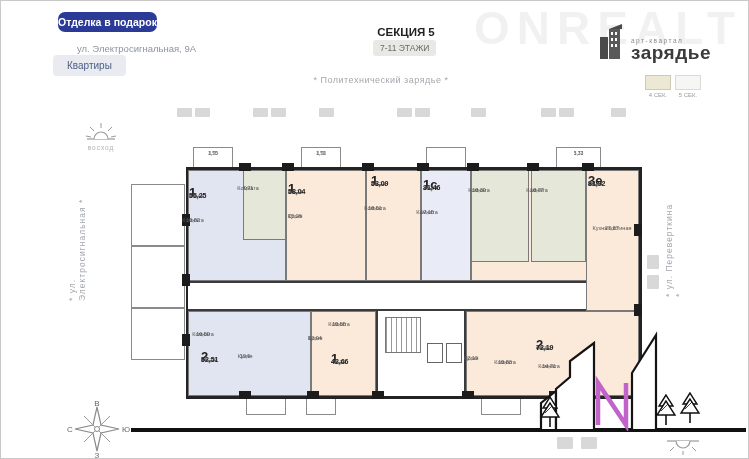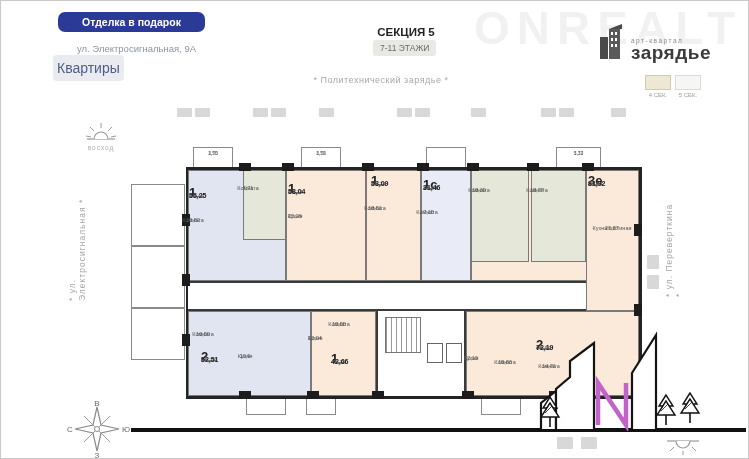--- a/index.html
+++ b/index.html
@@ -1,23 +1,23 @@
 <!DOCTYPE html>
 <html><head>
 <meta charset="utf-8">
 <style>
   html,body{margin:0;padding:0;background:#fff;font-family:"Liberation Sans",sans-serif;}
   .frame{position:relative;width:747px;height:457px;border:1px solid #c9c9c9;background:#fff;overflow:hidden;}
   .abs{position:absolute;}
   
   .watermark{right:6px;top:0;font-size:46px;font-weight:bold;letter-spacing:7px;color:#000;opacity:0.05;z-index:0;}
-  .promo-badge{left:57px;top:11px;background:#2b3a97;color:#fff;font-size:10.5px;font-weight:bold;padding:4px 24px;border-radius:7px;z-index:3;}
+  .promo-badge{left:57px;top:11px;background:#2b3a97;color:#fff;font-size:10.5px;font-weight:bold;padding:4px 0;border-radius:7px;z-index:3;}
   .title{left:76px;top:27px;font-size:13.5px;font-weight:bold;color:#23242b;z-index:2;}
   .address{left:76px;top:42px;font-size:9.5px;color:#8d93a0;}
-  .flats-btn{left:52px;top:54px;background:#e9ebf1;color:#4d5f85;font-size:14px;padding:5px 4px;border-radius:4px;border:none;cursor:pointer;}
+  .flats-btn{left:52px;top:54px;background:#e9ebf1;color:#4d5f85;font-size:10px;padding:5px 14px;border-radius:4px;border:none;cursor:pointer;}
   .section-title{left:340px;top:25px;width:130px;text-align:center;font-size:11.5px;font-weight:bold;color:#222;}
   .floors-badge{left:372px;top:39px;background:#e8e8e5;color:#6a6a6a;font-size:8.5px;padding:3px 7px;border-radius:3px;}
   .top-street{left:270px;top:74px;width:220px;text-align:center;font-size:9px;color:#a3a8ad;letter-spacing:0.5px;}
   
   .logo{left:598px;top:22px;display:flex;gap:6px;align-items:flex-end;z-index:2;}
   .logo-text .small{font-size:6.5px;color:#8a8a8a;letter-spacing:1.5px;}
   .logo-text .big{font-size:19px;font-weight:bold;color:#3b3b3b;letter-spacing:0.5px;line-height:17px;}
   
   .legend{left:644px;top:74px;display:flex;gap:4px;z-index:2;}
   .legend .cell{width:26px;}

